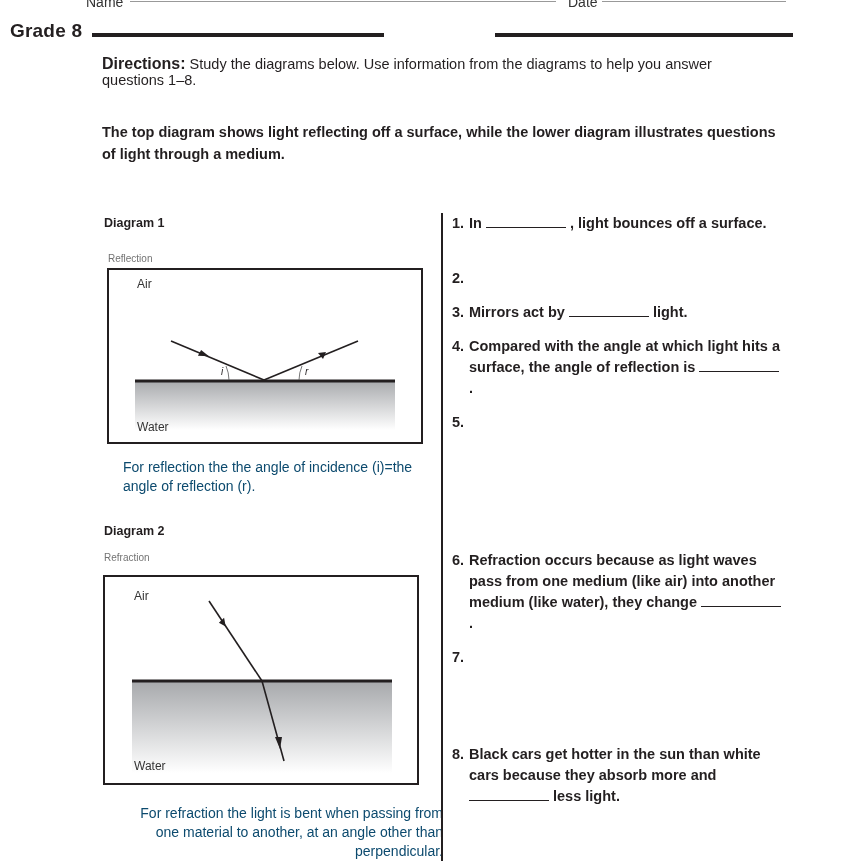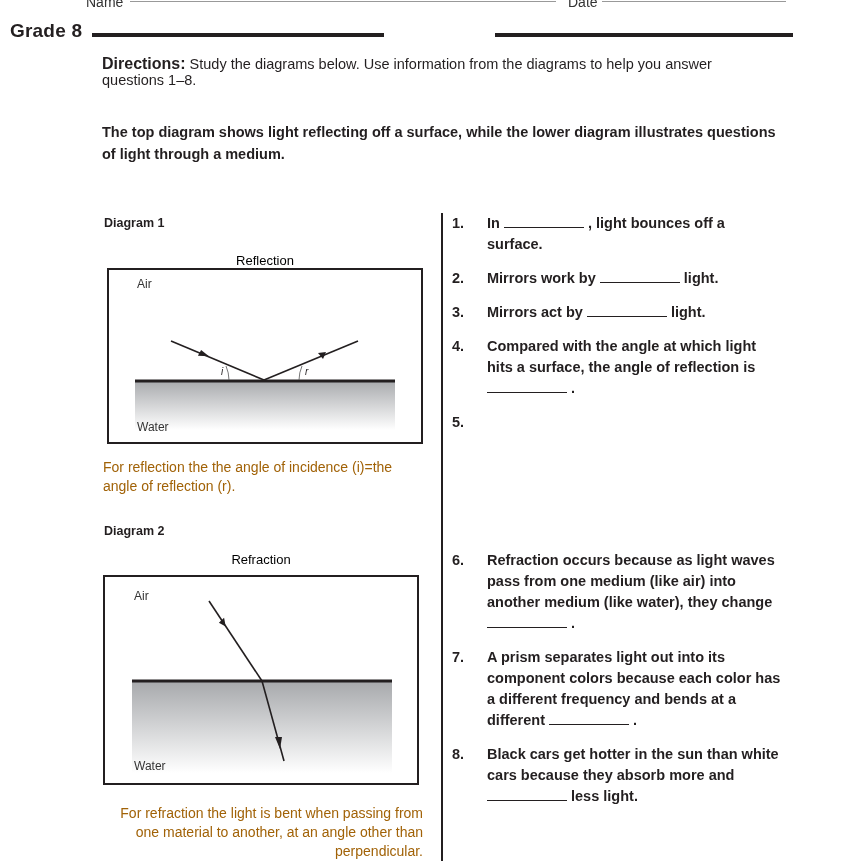--- a/index.html
+++ b/index.html
@@ -7,27 +7,27 @@
   .abs { position: absolute; }
   .name-row { top: -6px; left: 86px; font-size: 14px; color: #333; }
   .name-line { position: absolute; top: 7px; height: 1px; background: #999; }
   .grade-bar { position: absolute; top: 33px; height: 4px; background: #231f20; }
   .grade-title { position: absolute; top: 20px; left: 0; width: 861px; font-weight: bold; font-size: 19px; letter-spacing: 0.2px; }
   .grade-title span { padding: 0 10px; background: #fff; }
   .directions { top: 56px; left: 102px; width: 660px; font-size: 14.5px; line-height: 16px; }
   .directions b { font-size: 16px; }
   .intro { top: 121px; left: 102px; width: 680px; font-size: 14.5px; font-weight: bold; line-height: 22px; }
   .diag-label { font-weight: bold; font-size: 12.5px; }
-  .diag-caption { font-size: 13px; color: #000000; text-align: center; }
+  .diag-caption { font-size: 10px; color: #737373; }
   .diag-box { border: 2px solid #231f20; background: #fff; box-sizing: border-box; }
-  .note { font-size: 14px; line-height: 19px; color: #a16207; }
+  .note { font-size: 14px; line-height: 19px; color: #0c4a6e; margin-left: 20px; }
   .divider { position: absolute; left: 441px; top: 213px; width: 1.5px; height: 648px; background: #231f20; }
   .q { position: absolute; left: 452px; width: 330px; font-weight: bold; font-size: 14.5px; line-height: 21px; }
   .q .num { position: absolute; left: 0; top: 0; }
-  .q .txt { margin-left: 35px; display: block; }
+  .q .txt { margin-left: 17px; display: block; }
   .blank { display: inline-block; border-bottom: 1.5px solid #231f20; height: 14px; vertical-align: baseline; }
 </style>
 </head>
 <body>
 
 <div class="abs name-row" style="width:700px;height:16px;">
   <span>Name</span>
   <div class="name-line" style="left:44px;width:426px;"></div>
   <span style="position:absolute;left:482px;top:0;">Date</span>
   <div class="name-line" style="left:516px;width:184px;"></div>
@@ -92,37 +92,35 @@
 <div class="abs note" style="left:103px;top:804px;width:320px;text-align:right;">For refraction the light is bent when passing from one material to another, at an angle other than perpendicular.</div>
 
 <div class="divider"></div>
 
 <div class="q" style="top:213px;">
   <span class="num">1.</span>
   <span class="txt"><span>In </span><span class="blank" style="width:80px;"></span><span> , light bounces off a surface.</span></span>
 </div>
 <div class="q" style="top:268px;">
   <span class="num">2.</span>
-  <span class="txt"><span>Mirrors work by </span><span class="blank" style="width:80px;"></span><span> light.</span></span>
 </div>
 <div class="q" style="top:302px;">
   <span class="num">3.</span>
   <span class="txt"><span>Mirrors act by </span><span class="blank" style="width:80px;"></span><span> light.</span></span>
 </div>
 <div class="q" style="top:336px;">
   <span class="num">4.</span>
   <span class="txt"><span>Compared with the angle at which light hits a surface, the angle of reflection is </span><span class="blank" style="width:80px;"></span><span> .</span></span>
 </div>
 <div class="q" style="top:412px;">
   <span class="num">5.</span>
 </div>
 <div class="q" style="top:550px;">
   <span class="num">6.</span>
   <span class="txt"><span>Refraction occurs because as light waves pass from one medium (like air) into another medium (like water), they change </span><span class="blank" style="width:80px;"></span><span> .</span></span>
 </div>
 <div class="q" style="top:647px;">
   <span class="num">7.</span>
-  <span class="txt"><span>A prism separates light out into its component colors because each color has a different frequency and bends at a different </span><span class="blank" style="width:80px;"></span><span> .</span></span>
 </div>
 <div class="q" style="top:744px;">
   <span class="num">8.</span>
   <span class="txt"><span>Black cars get hotter in the sun than white cars because they absorb more and </span><span class="blank" style="width:80px;"></span><span> less light.</span></span>
 </div>
 
 </body></html>

